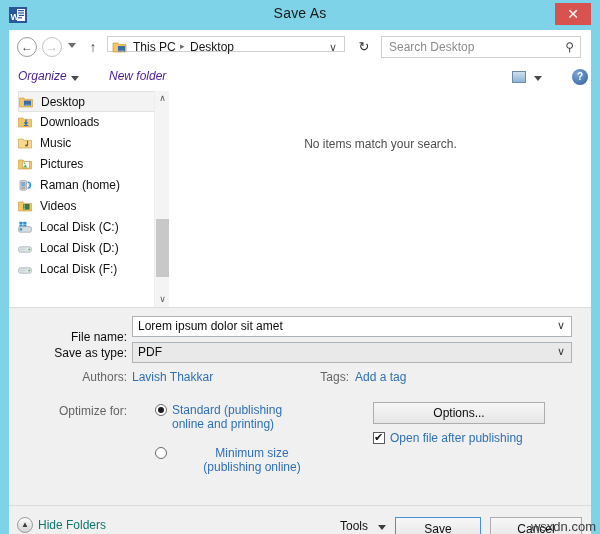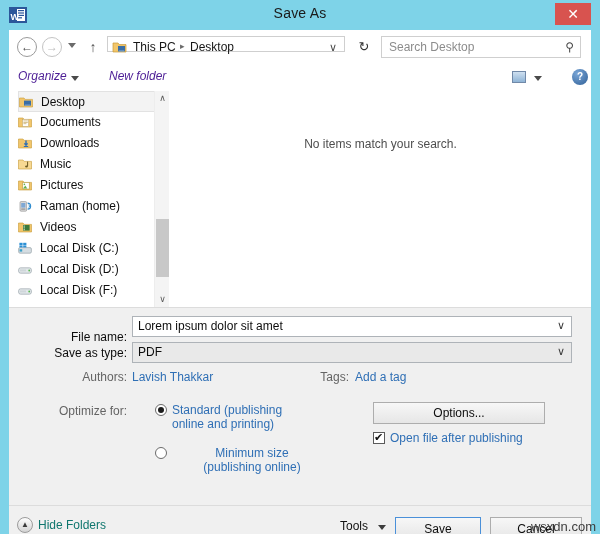--- a/index.html
+++ b/index.html
@@ -447,29 +447,20 @@
           <div class="tree-item selected"><span class="tree-ico">
               <svg width="14" height="13" viewBox="0 0 14 13">
                 <path d="M0.5 2 h4.5 l1.2 1.4 H13.5 V11 H0.5 Z" fill="#f2c66b" stroke="#c79a36" stroke-width="0.6"></path>
                 <rect x="5" y="4.6" width="7" height="5" fill="#3b6ea5"></rect>
                 <rect x="5.8" y="8.6" width="5.4" height="0.9" fill="#86abd6"></rect>
               </svg>
             </span><span class="tree-label">Desktop</span></div>
           <div class="tree-item"><span class="tree-ico">
               <svg width="14" height="13" viewBox="0 0 14 13">
                 <path d="M0.5 2 h4.5 l1.2 1.4 H13.5 V11 H0.5 Z" fill="#f2c66b" stroke="#c79a36" stroke-width="0.6"></path>
-                <rect x="4.6" y="3.4" width="6" height="7" fill="#fdfdfd" stroke="#b9a26a" stroke-width="0.5"></rect>
-                <rect x="5.4" y="4.6" width="4.4" height="0.7" fill="#c6a85f"></rect>
-                <rect x="5.4" y="6" width="4.4" height="0.7" fill="#c6a85f"></rect>
-                <rect x="5.4" y="7.4" width="3" height="0.7" fill="#c6a85f"></rect>
-              </svg>
-            </span><span class="tree-label">Documents</span></div>
-          <div class="tree-item"><span class="tree-ico">
-              <svg width="14" height="13" viewBox="0 0 14 13">
-                <path d="M0.5 2 h4.5 l1.2 1.4 H13.5 V11 H0.5 Z" fill="#f2c66b" stroke="#c79a36" stroke-width="0.6"></path>
                 <path d="M8 3.6 v3.6 M6.4 6.4 L8 8.2 L9.6 6.4" stroke="#2f6fb5" stroke-width="1.4" fill="none"></path>
                 <rect x="5.8" y="9" width="4.4" height="1" fill="#2f6fb5"></rect>
               </svg>
             </span><span class="tree-label">Downloads</span></div>
           <div class="tree-item"><span class="tree-ico">
               <svg width="14" height="13" viewBox="0 0 14 13">
                 <path d="M0.5 2 h4.5 l1.2 1.4 H13.5 V11 H0.5 Z" fill="#f7d993" stroke="#c79a36" stroke-width="0.6"></path>
                 <path d="M9.6 3.6 v4.6" stroke="#6d5a22" stroke-width="1"></path>
                 <ellipse cx="8.5" cy="8.4" rx="1.4" ry="1" fill="#6d5a22"></ellipse>
               </svg>

